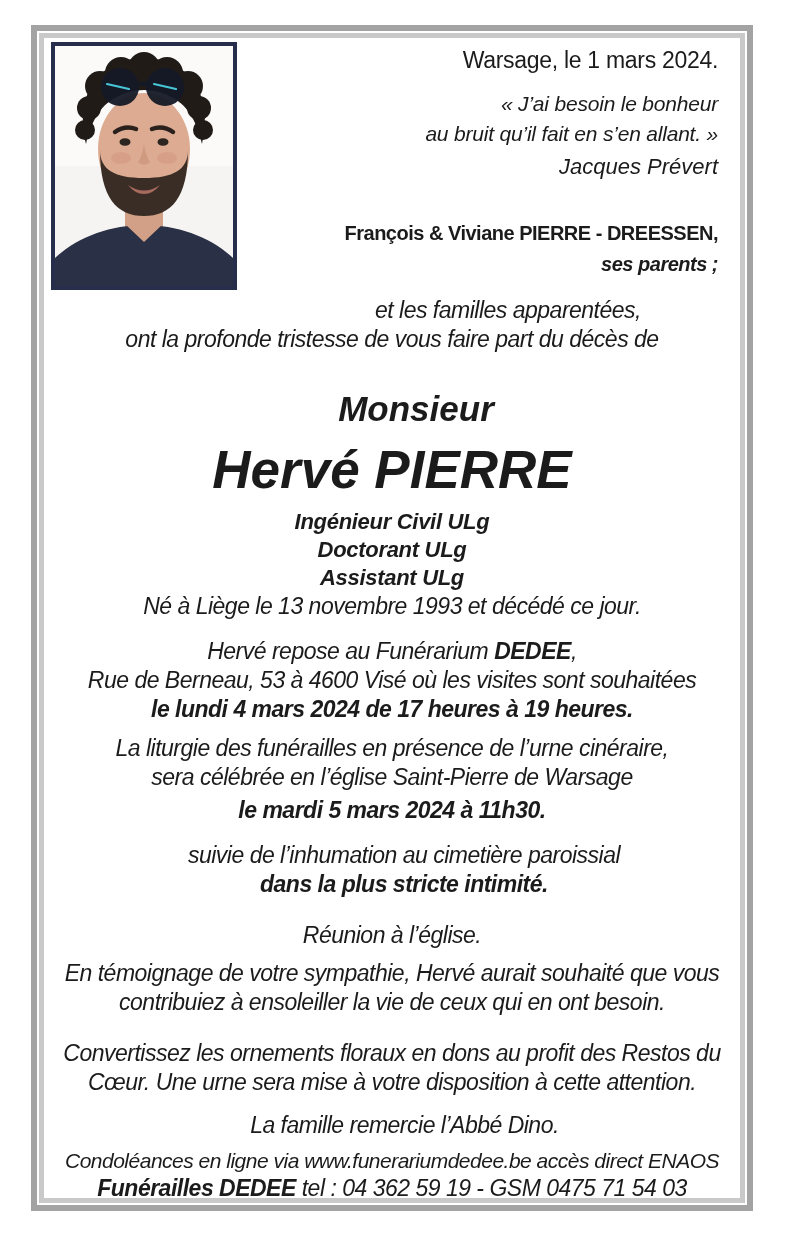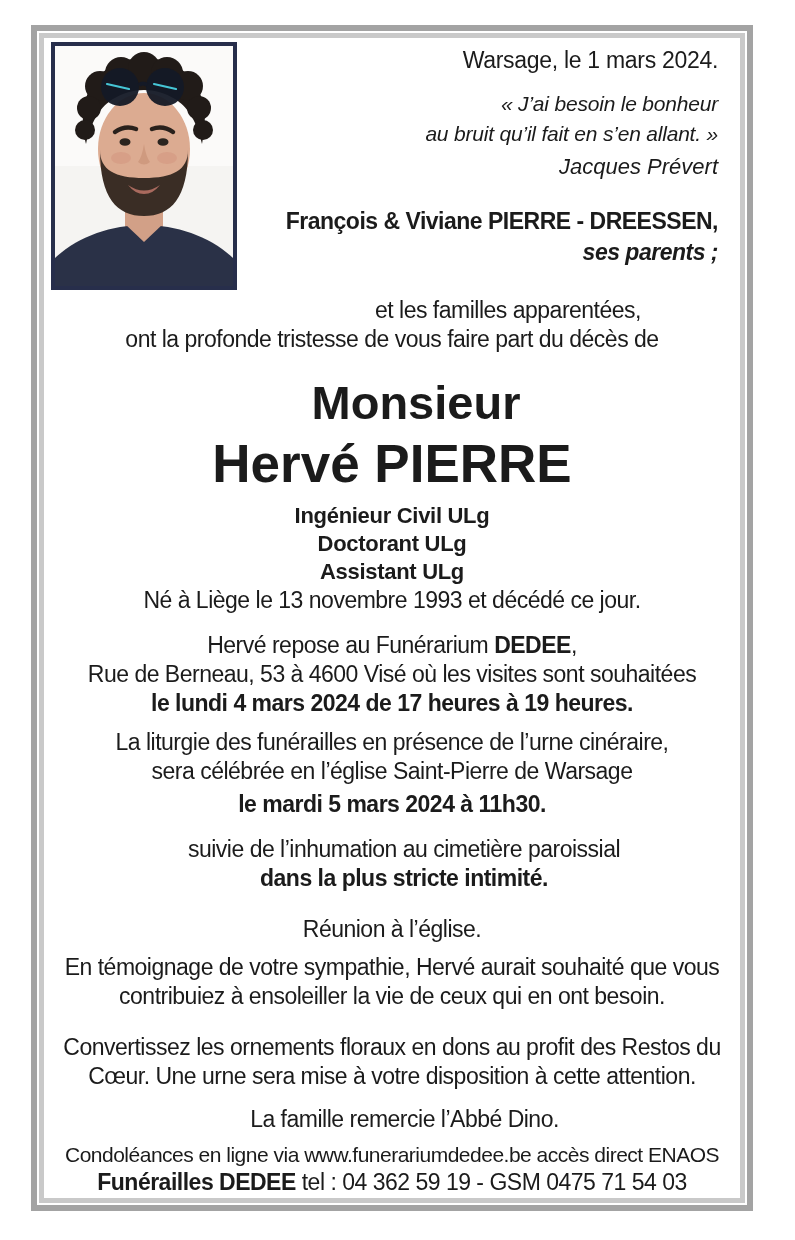--- a/index.html
+++ b/index.html
@@ -48,28 +48,28 @@
   .photo-frame svg { display: block; }
   .header-block {
     position: absolute;
     right: 22px;
     top: 8px;
     text-align: right;
   }
   .dateline { font-size: 23px; letter-spacing: -0.3px; line-height: 29px; }
   .quote { margin-top: 14px; font-style: italic; font-size: 21px; line-height: 30px; letter-spacing: -0.2px; }
   .quote-author { font-size: 22px; font-style: italic; margin-top: 3px; line-height: 30px; }
-  .parents { margin-top: 24px; font-weight: bold; font-size: 23px; letter-spacing: -0.5px; line-height: 31px; }
+  .parents { margin-top: 36px; font-weight: bold; font-size: 20px; letter-spacing: -0.5px; line-height: 31px; }
   .parents-relation { font-style: italic; }
   
-  .center { text-align: center; }
+  .center { text-align: center; font-style: italic; }
   .body-text { font-size: 23px; letter-spacing: -0.5px; line-height: 29px; }
   .b { font-weight: bold; }
   .intro-first { margin-left: 232px; margin-top: 6px; }
-  .title-monsieur { font-size: 47px; font-weight: bold; line-height: 58px; margin-top: 20px; letter-spacing: 0; padding-left: 48px; }
+  .title-monsieur { font-size: 35px; font-weight: bold; line-height: 58px; margin-top: 26px; letter-spacing: 0; padding-left: 48px; }
   .title-name { font-size: 53px; font-weight: bold; line-height: 64px; letter-spacing: 0; }
   .credentials { font-weight: bold; font-size: 22px; line-height: 28px; margin-top: 6px; letter-spacing: -0.3px; }
   .life-line { margin-top: 0; }
   .repose-block { margin-top: 16px; }
   .liturgy-block { margin-top: 10px; }
   .date-line { margin-top: 4px; }
   .inhumation-block { margin-top: 16px; padding-left: 24px; }
   .reunion-line { margin-top: 22px; }
   .sympathy-1 { margin-top: 9px; }
   .sympathy-2 { margin-top: 22px; }

